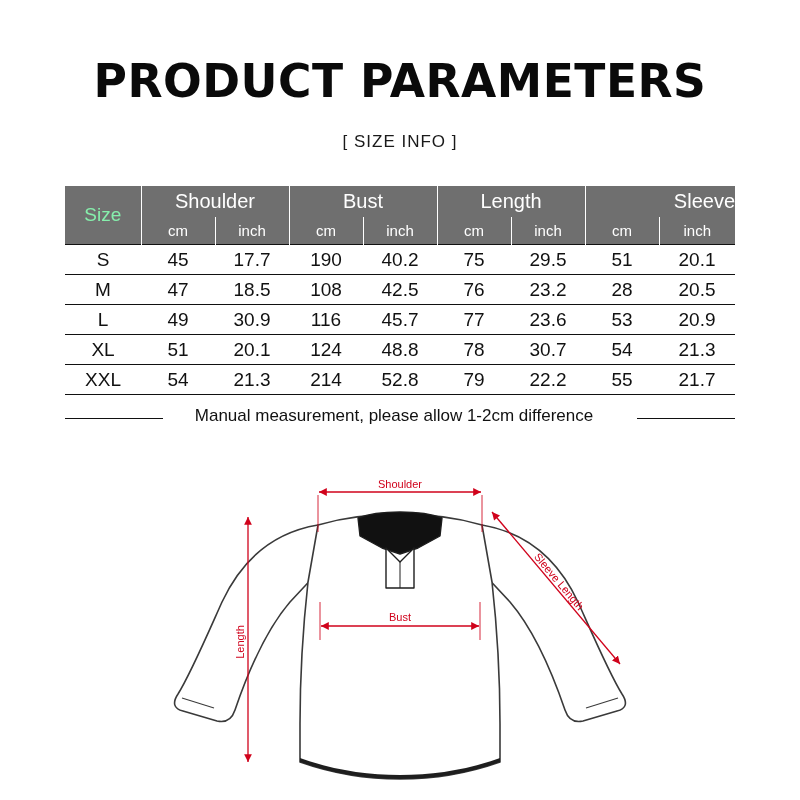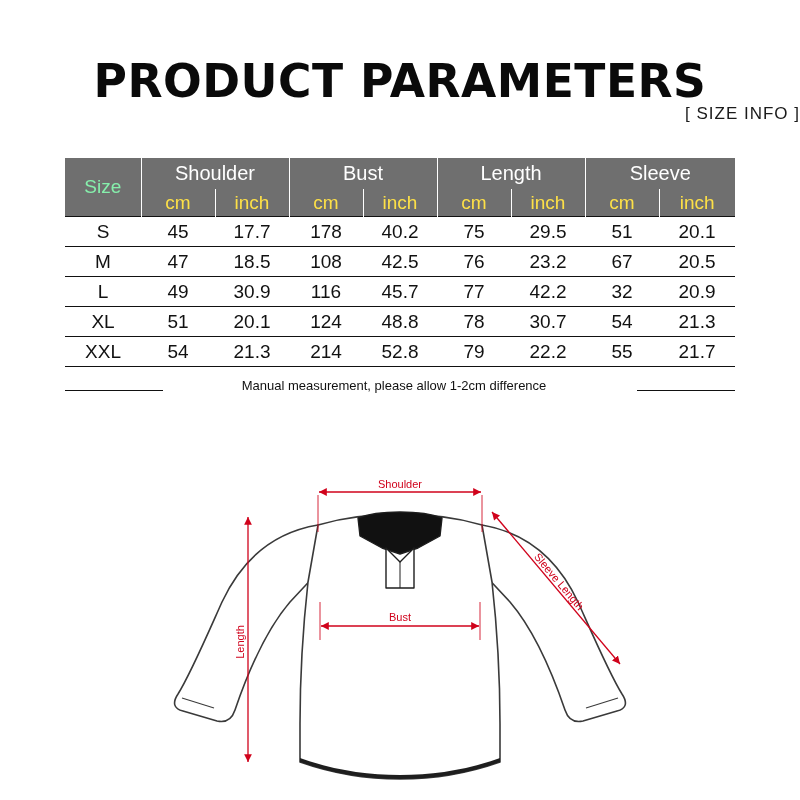--- a/index.html
+++ b/index.html
@@ -30,23 +30,24 @@
     font-size: 47px;
     letter-spacing: 0.5px;
     color: #0a0a0a;
     margin: 0;
     padding-top: 57px;
     line-height: 1;
     transform: scaleX(0.97);
   }
 
   .subtitle {
-    text-align: right;
+    text-align: center;
     font-size: 17px;
     color: #1a1a1a;
+    margin-top: 28px;
     letter-spacing: 1px;
     font-family: "Liberation Sans", sans-serif;
   }
 
   
   .table-wrap {
     margin: 34px auto 0 auto;
     width: 670px;
   }
 
@@ -72,28 +73,28 @@
     border-right: 1px solid #ffffff;
   }
   .hdr-size {
     background: #6f6f6f;
     color: #86efac;
     font-size: 19px;
     border-right: 1px solid #ffffff;
   }
   .hdr-unit {
     background: #6f6f6f;
-    color: #fde047;
-    font-size: 19px;
+    color: #ffffff;
+    font-size: 15px;
     height: 27px;
     border-right: 1px solid #ffffff;
     margin-left: 16px;
   }
   .hdr-unit.nosep { border-right: none; }
-  .hdr-group.nosep { border-right: none; }
+  .hdr-group.nosep { border-right: none; text-align: right; }
 
   tbody tr td {
     font-size: 19px;
     height: 29px;
     border-bottom: 1px solid #111;
     color: #111;
   }
   tbody tr:first-child td {
     border-top: 1px solid #111;
   }
@@ -111,21 +112,21 @@
     background: #111;
   }
   .note-line.left { left: 0; width: 98px; }
   .note-line.right { right: 0; width: 98px; }
   .note-text {
     position: absolute;
     left: 0;
     right: 12px;
     top: 11px;
     text-align: center;
-    font-size: 13px;
+    font-size: 17px;
     color: #111;
   }
 
   
   .diagram {
     position: absolute;
     left: 0;
     top: 462px;
     width: 800px;
     height: 338px;
@@ -172,47 +173,47 @@
           <th class="hdr-unit">inch</th>
           <th class="hdr-unit">cm</th>
           <th class="hdr-unit nosep">inch</th>
         </tr>
       </thead>
       <tbody>
         <tr>
           <td>S</td>
           <td>45</td>
           <td>17.7</td>
-          <td>178</td>
+          <td>190</td>
           <td>40.2</td>
           <td>75</td>
           <td>29.5</td>
           <td>51</td>
           <td>20.1</td>
         </tr>
         <tr>
           <td>M</td>
           <td>47</td>
           <td>18.5</td>
           <td>108</td>
           <td>42.5</td>
           <td>76</td>
           <td>23.2</td>
-          <td>67</td>
+          <td>28</td>
           <td>20.5</td>
         </tr>
         <tr>
           <td>L</td>
           <td>49</td>
           <td>30.9</td>
           <td>116</td>
           <td>45.7</td>
           <td>77</td>
-          <td>42.2</td>
-          <td>32</td>
+          <td>23.6</td>
+          <td>53</td>
           <td>20.9</td>
         </tr>
         <tr>
           <td>XL</td>
           <td>51</td>
           <td>20.1</td>
           <td>124</td>
           <td>48.8</td>
           <td>78</td>
           <td>30.7</td>

